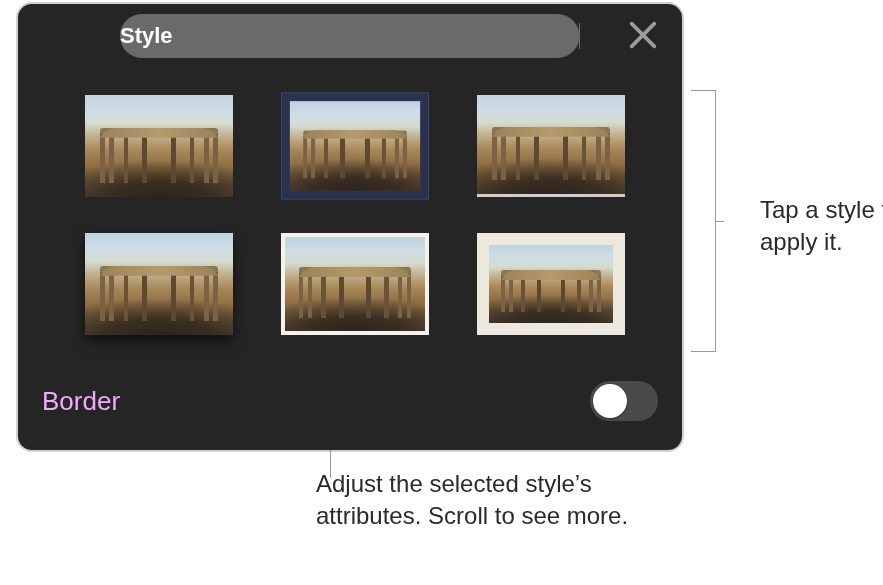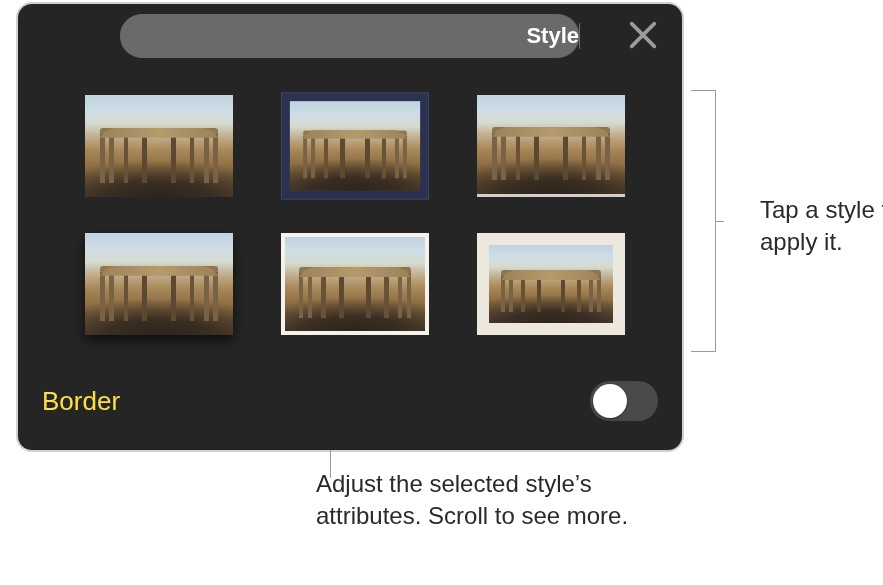--- a/index.html
+++ b/index.html
@@ -27,21 +27,21 @@
     top: 10px;
     width: 460px;
     height: 44px;
     background: #444445;
     border-radius: 22px;
     display: flex;
     align-items: center;
   }
   .tab {
     flex: 1;
-    text-align: right;
+    text-align: left;
     color: #e6e6e6;
     font-size: 22px;
     font-weight: 400;
     height: 100%;
     line-height: 44px;
     position: relative;
     cursor: pointer;
   }
   .tab.selected {
     background: #6a6a6b;
@@ -146,21 +146,21 @@
     position: absolute;
     left: 24px;
     right: 24px;
     bottom: 24px;
     height: 50px;
     display: flex;
     align-items: center;
     justify-content: space-between;
   }
   .border-label {
-    color: #fde047;
+    color: #f0abfc;
     font-size: 26px;
     font-weight: 400;
   }
   .toggle {
     width: 68px;
     height: 40px;
     background: #4a4a4b;
     border-radius: 20px;
     position: relative;
     cursor: pointer;

